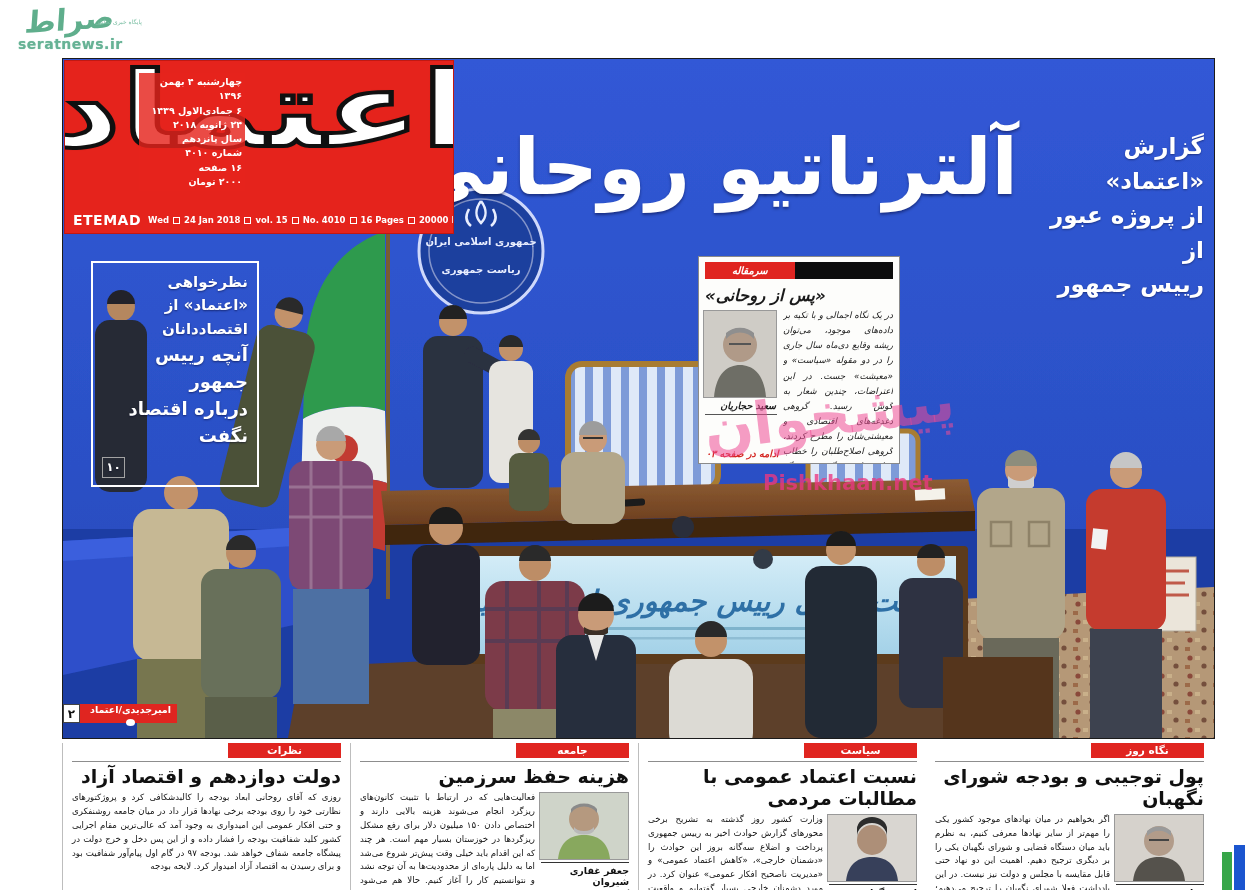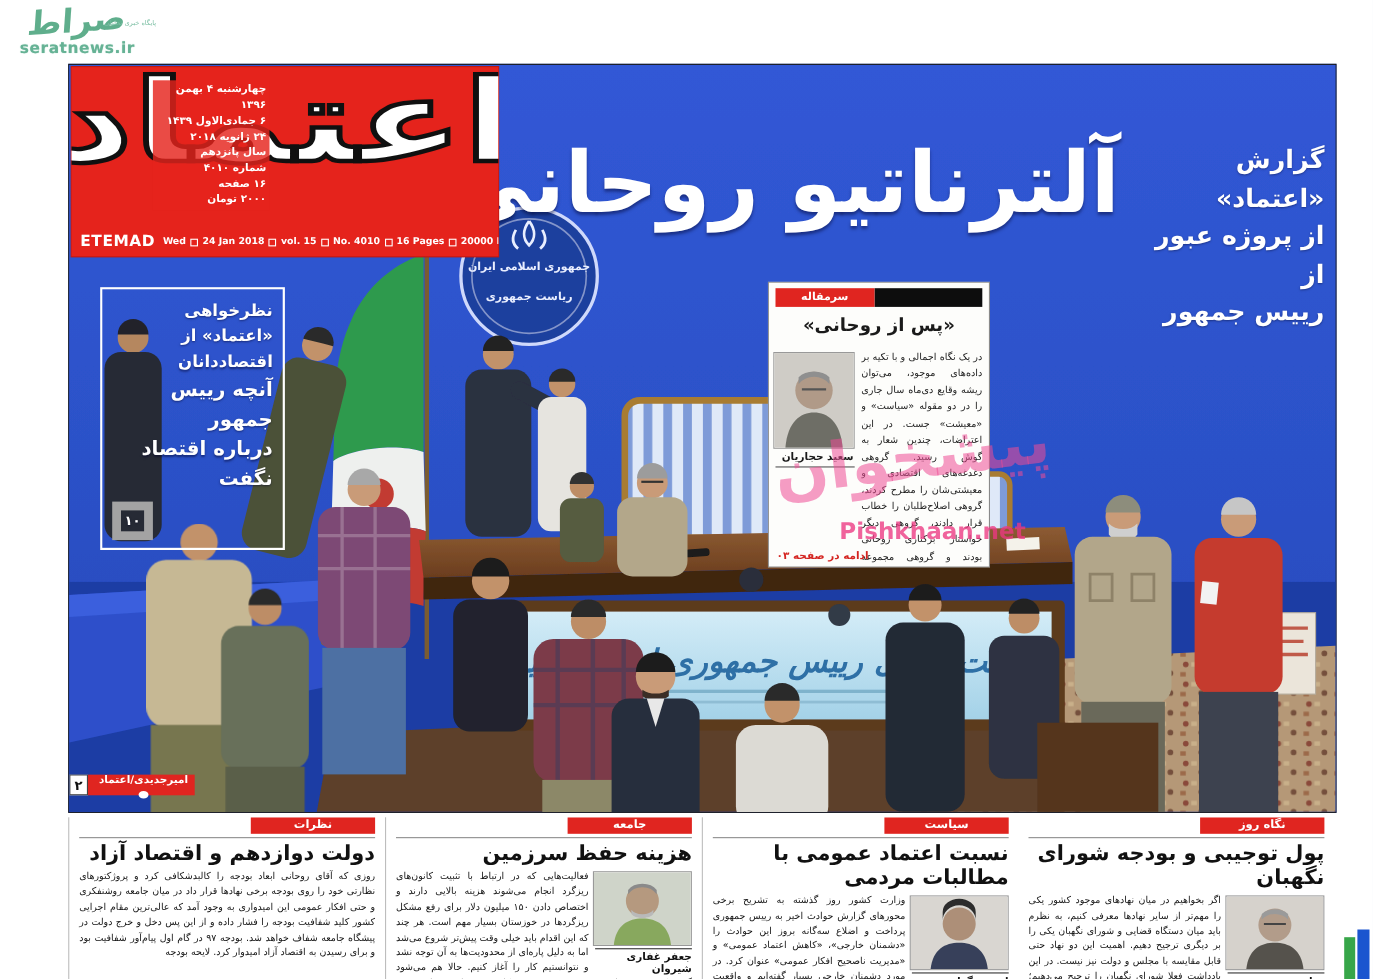--- a/index.html
+++ b/index.html
@@ -41,32 +41,32 @@
   .main-headline{position:absolute;top:64px;right:196px;z-index:1;direction:rtl;color:#fff;
     font-size:77px;font-weight:bold;white-space:nowrap;
     text-shadow:0 2px 3px rgba(0,0,40,.45);}
 
   
   .promo-box{position:absolute;left:28px;top:202px;width:146px;z-index:2;border:2px solid #fff;
     padding:8px 9px 7px;direction:rtl;color:#fff;text-shadow:0 1px 2px rgba(0,0,40,.5);}
   .promo-small{font-size:15px;font-weight:bold;line-height:1.55;}
   .promo-big{font-size:18px;font-weight:bold;line-height:1.5;}
   .promo-ref-row{text-align:left;margin-top:7px;}
-  .promo-ref{display:inline-block;min-width:17px;height:19px;border:8px solid #a3a3a3;
+  .promo-ref{display:inline-block;min-width:17px;height:19px;border:1px solid #a3a3a3;
     font-size:12px;font-weight:bold;text-align:center;line-height:19px;padding:0 2px;}
 
   
-  .editorial{position:absolute;left:635px;top:197px;width:202px;height:260px;background:#fdfdfb;
+  .editorial{position:absolute;left:635px;top:197px;width:202px;height:208px;background:#fdfdfb;
     border:1px solid #8a8a8a;z-index:3;padding:5px 6px;box-sizing:border-box;direction:rtl;
-    color:#1a1a1a;overflow:hidden;}
+    color:#1a1a1a;overflow:hidden;font-style:italic;}
   .ed-header{display:flex;height:17px;}
   .ed-header-black{flex:1.1;background:#0d0d0d;}
   .ed-header-red{flex:1;background:#e02520;color:#fff;font-size:10px;font-weight:bold;
     display:flex;align-items:center;justify-content:center;}
-  .ed-title{font-size:16.5px;font-weight:bold;text-align:center;margin:7px 0 13px;}
+  .ed-title{font-size:16.5px;font-weight:bold;text-align:left;margin:7px 0 3px;}
   .ed-figure{float:left;width:72px;margin:2px 6px 2px 0;}
   .ed-figure svg{display:block;width:72px;height:86px;border:1px solid #999;}
   .ed-caption{font-size:9.5px;font-weight:bold;text-align:right;border-bottom:1px solid #555;
     padding:2px 1px 3px;}
   .ed-body{font-size:8.8px;line-height:1.72;text-align:justify;max-height:196px;overflow:hidden;}
   .ed-more{position:absolute;left:7px;bottom:4px;color:#d42420;font-size:9.5px;font-weight:bold;}
 
   
   .wm-fa{position:absolute;left:640px;top:322px;z-index:4;font-size:58px;font-weight:bold;
     color:rgba(238,77,150,.55);transform:rotate(-7deg);direction:rtl;pointer-events:none;}

